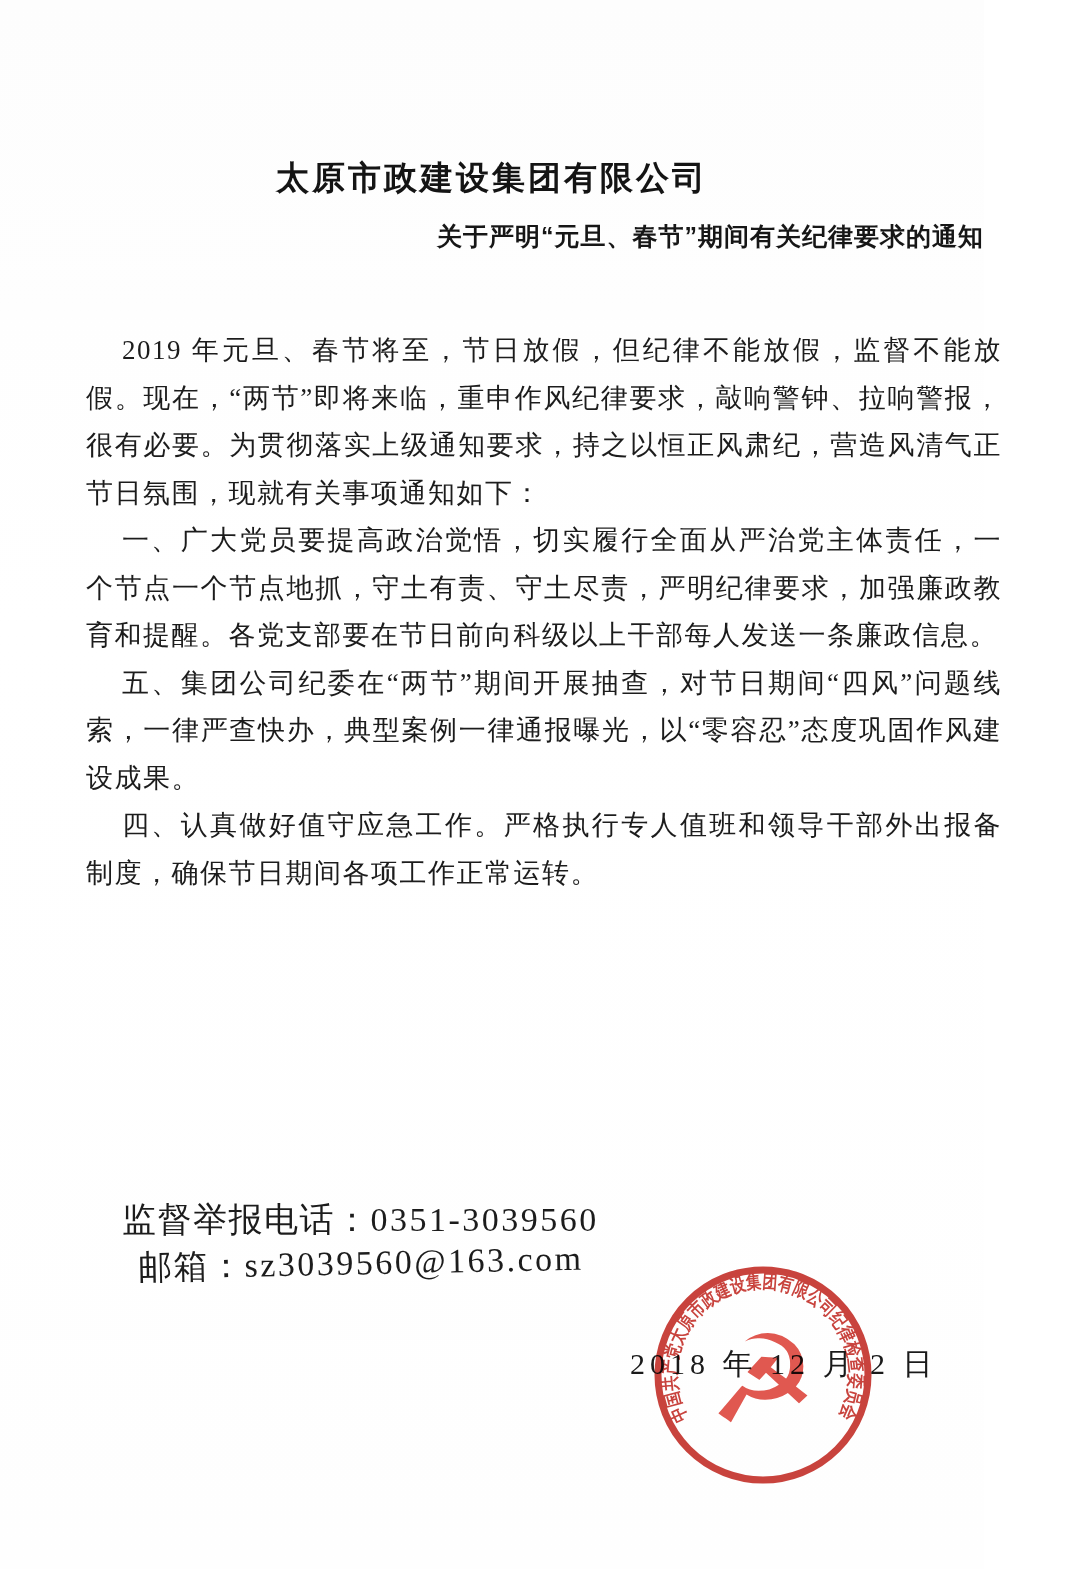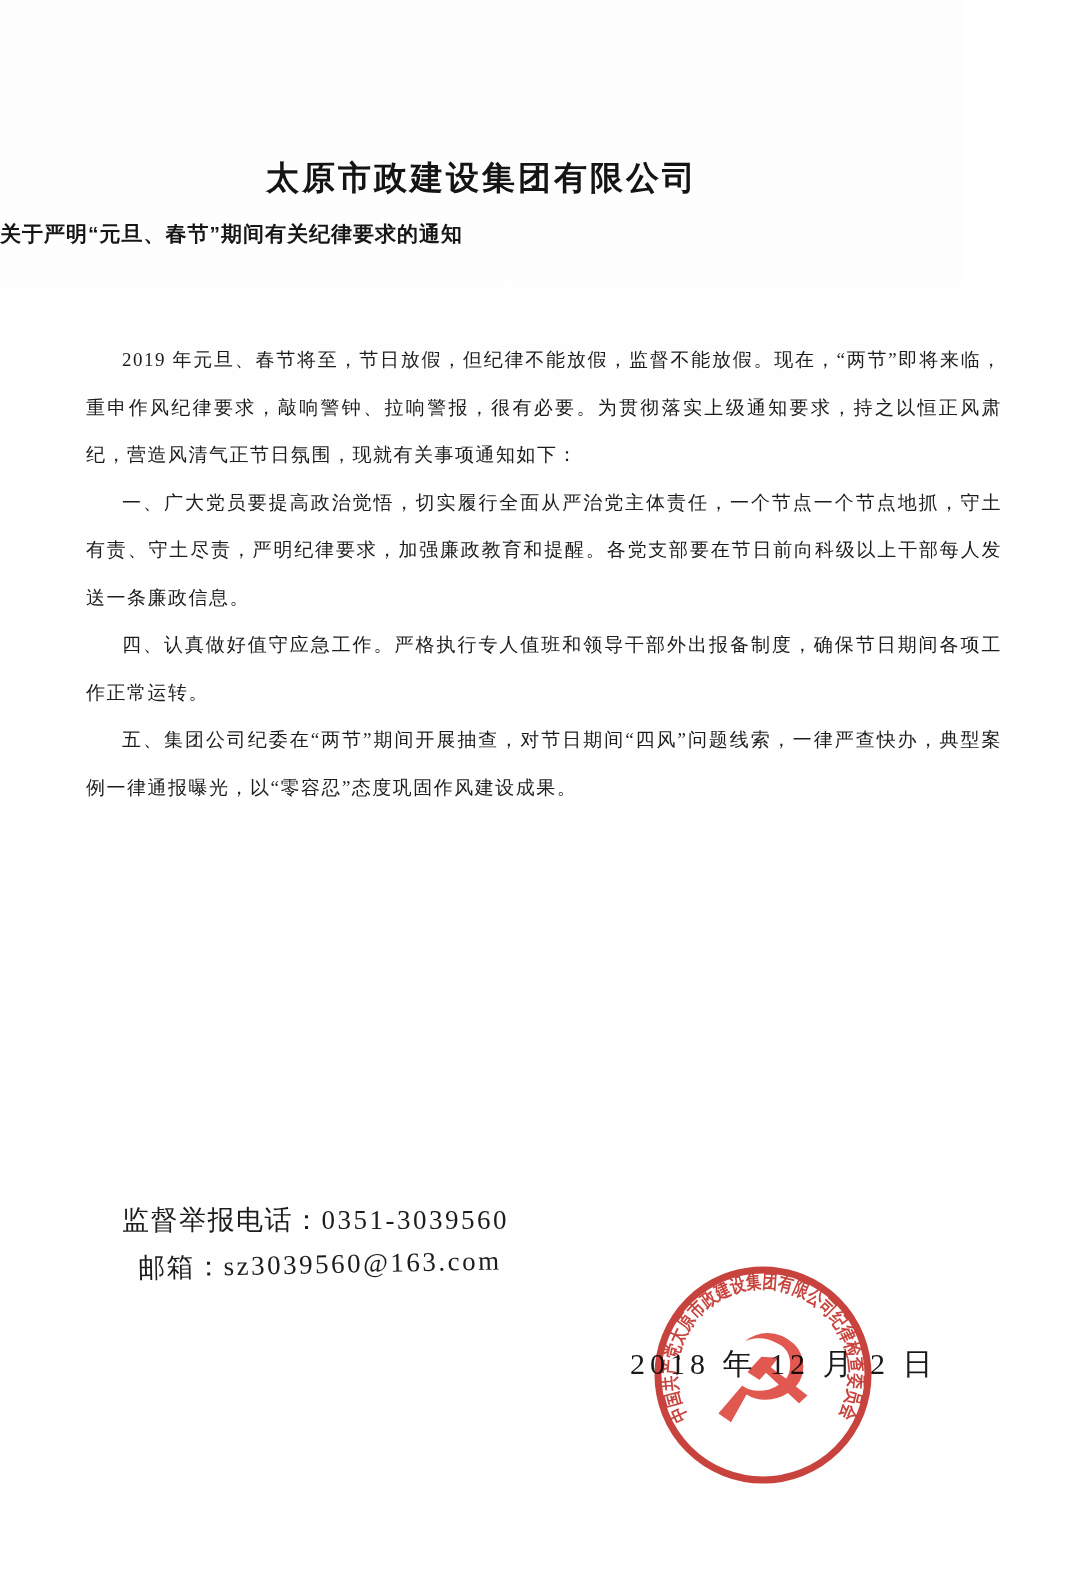--- a/index.html
+++ b/index.html
@@ -6,42 +6,43 @@
   body{
     width:1080px;height:1569px;
     background:#ffffff;
     font-family:"Liberation Serif", serif;
     color:#1d1d1d;
     overflow:hidden;
   }
   .page{
     position:relative;width:964px;height:1569px;
     background:linear-gradient(180deg,#fdfdfd 0%,#ffffff 40%,#fefefe 100%);
+    padding-left:20px;
   }
   .title1{
     position:absolute;top:156px;left:0;width:100%;margin:0;
     text-align:center;
     font-family:"Liberation Sans", sans-serif;
     font-size:33px;font-weight:700;letter-spacing:3px;color:#141414;
   }
   .title2{
     position:absolute;top:220px;left:0;width:100%;margin:0;
-    text-align:left;
+    text-align:right;
     font-family:"Liberation Sans", sans-serif;
-    font-size:21px;font-weight:700;letter-spacing:1px;color:#161616;
+    font-size:25px;font-weight:700;letter-spacing:1px;color:#161616;
   }
   .body-text{
-    position:absolute;left:86px;top:336px;width:916px;
-    font-size:19px;line-height:47.5px;
+    position:absolute;left:86px;top:327px;width:916px;
+    font-size:27px;line-height:47.5px;
     text-align:justify;letter-spacing:1.5px;color:#1c1c1c;
   }
   .body-text p{margin:0;text-indent:36px;}
   .contact{
     position:absolute;left:122px;top:1196px;
-    font-size:27px;letter-spacing:1.5px;color:#1c1c1c;
+    font-size:34px;letter-spacing:1.5px;color:#1c1c1c;
   }
   .contact-line{height:48px;line-height:48px;}
   .contact-line.email{
     margin-left:16px;
     transform:rotate(-1.2deg);transform-origin:left center;
   }
   .ascii-val{letter-spacing:2.5px;}
   .issue-date{
     position:absolute;left:630px;top:1344px;
     font-size:30px;letter-spacing:5px;color:#1a1a1a;white-space:nowrap;
@@ -64,22 +65,22 @@
 
 <div class="page">
 
   <h1 class="title1">太原市政建设集团有限公司</h1>
 
   <h2 class="title2">关于严明“元旦、春节”期间有关纪律要求的通知</h2>
 
   <div class="body-text">
     <p>2019 年元旦、春节将至，节日放假，但纪律不能放假，监督不能放假。现在，“两节”即将来临，重申作风纪律要求，敲响警钟、拉响警报，很有必要。为贯彻落实上级通知要求，持之以恒正风肃纪，营造风清气正节日氛围，现就有关事项通知如下：</p>
     <p>一、广大党员要提高政治觉悟，切实履行全面从严治党主体责任，一个节点一个节点地抓，守土有责、守土尽责，严明纪律要求，加强廉政教育和提醒。各党支部要在节日前向科级以上干部每人发送一条廉政信息。</p>
+    <p>五、集团公司纪委在“两节”期间开展抽查，对节日期间“四风”问题线索，一律严查快办，典型案例一律通报曝光，以“零容忍”态度巩固作风建设成果。</p>
     <p>四、认真做好值守应急工作。严格执行专人值班和领导干部外出报备制度，确保节日期间各项工作正常运转。</p>
-    <p>五、集团公司纪委在“两节”期间开展抽查，对节日期间“四风”问题线索，一律严查快办，典型案例一律通报曝光，以“零容忍”态度巩固作风建设成果。</p>
   </div>
 
   <div class="contact">
     <div class="contact-line">
       <span>监督举报电话：</span><span class="ascii-val">0351-3039560</span>
     </div>
     <div class="contact-line email">
       <span>邮箱：</span><span class="ascii-val">sz3039560@163.com</span>
     </div>
   </div>

